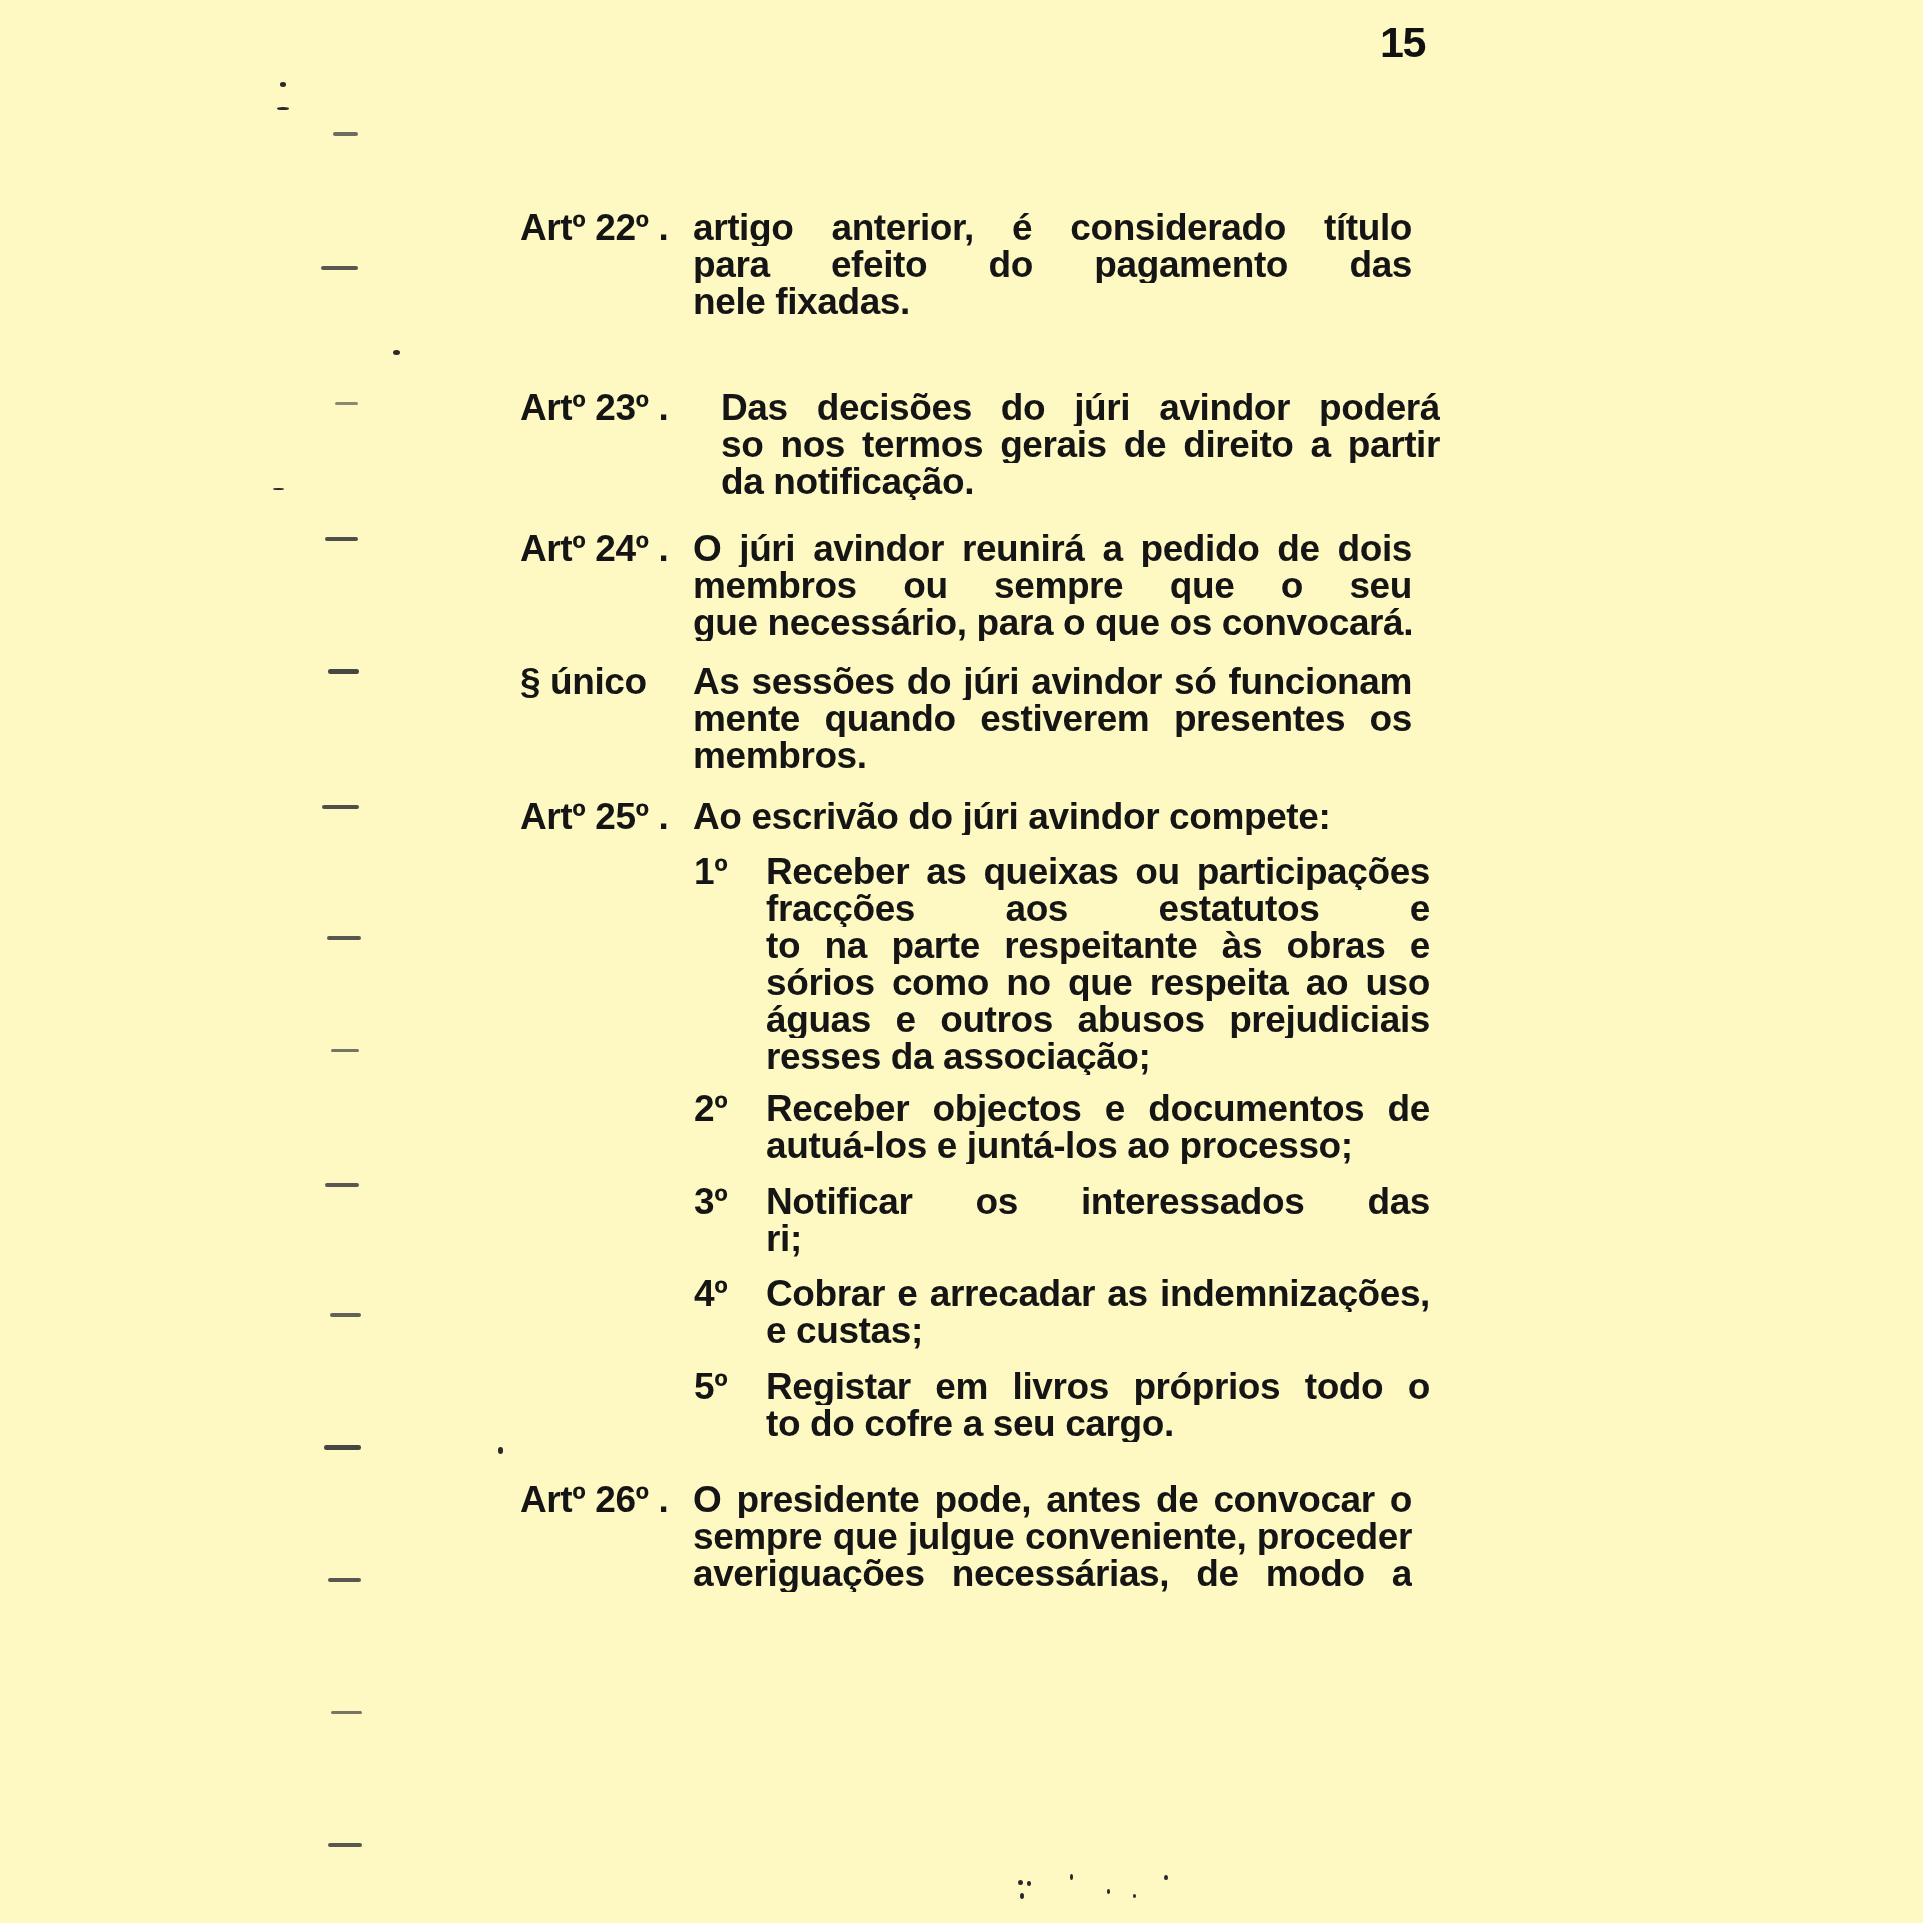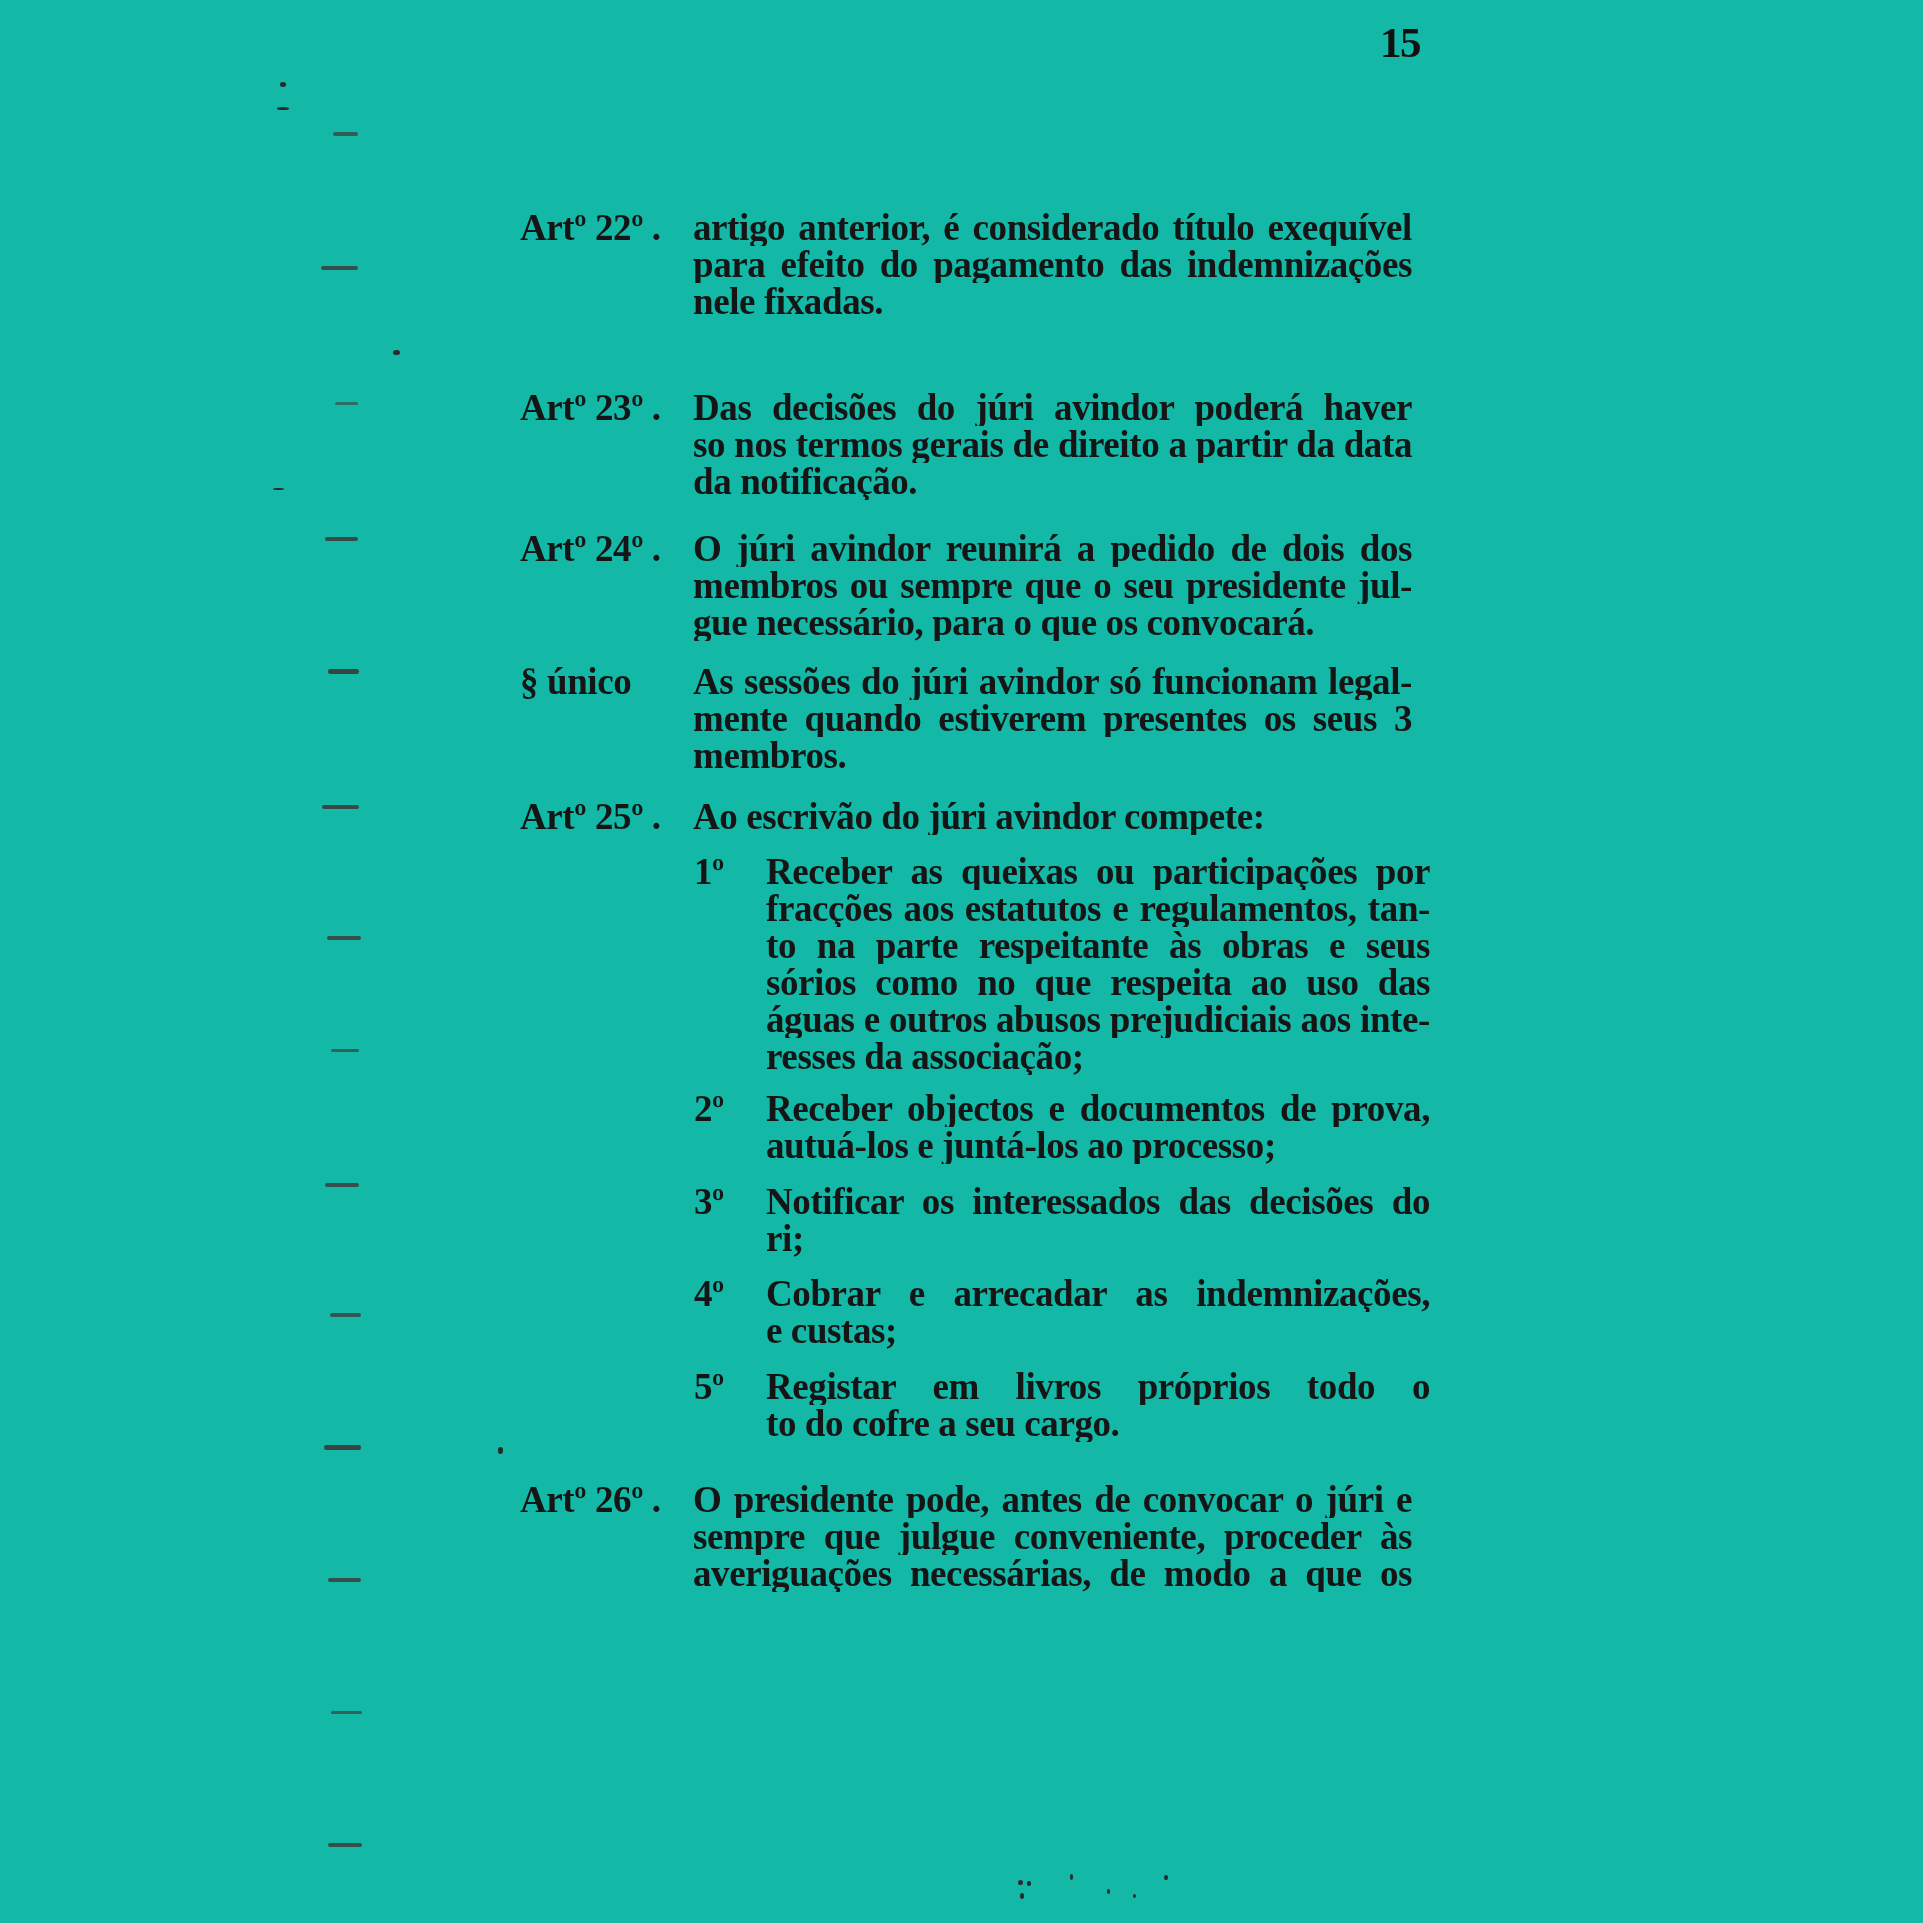--- a/index.html
+++ b/index.html
@@ -4,24 +4,23 @@
 <style>
   html,body{margin:0;padding:0;}
   body{
     width:1924px;height:1924px;
     background:#e8e8e6;
     font-family:"Liberation Sans",sans-serif;
   }
   .page{
     position:relative;
     width:1924px;height:1924px;
-    background:#14b8a6;
+    background:#fef9c3;
     overflow:hidden;
     color:#161616;
-    font-family:Liberation Serif, serif;
   }
   .page-number{
     position:absolute;
     left:1380px;top:18.6px;
     font-size:43px;
     font-weight:700;
     letter-spacing:-1.5px;
     line-height:1.1;
     color:#111;
   }
@@ -58,21 +57,21 @@
     overflow:hidden;
     white-space:nowrap;
   }
   .ln.j{
     white-space:normal;
     text-align:justify;
     text-align-last:justify;
   }
   
   .pos-art22{top:209px;}
-  .pos-art23{top:389px;}
+  .pos-art23{top:389px;gap:28px;}
   .pos-art24{top:530px;}
   .pos-unico{top:663px;}
   .pos-art25{top:798px;}
   .pos-i1{top:853px;}
   .pos-i2{top:1090px;}
   .pos-i3{top:1183px;}
   .pos-i4{top:1275px;}
   .pos-i5{top:1368px;}
   .pos-art26{top:1481px;}
   

